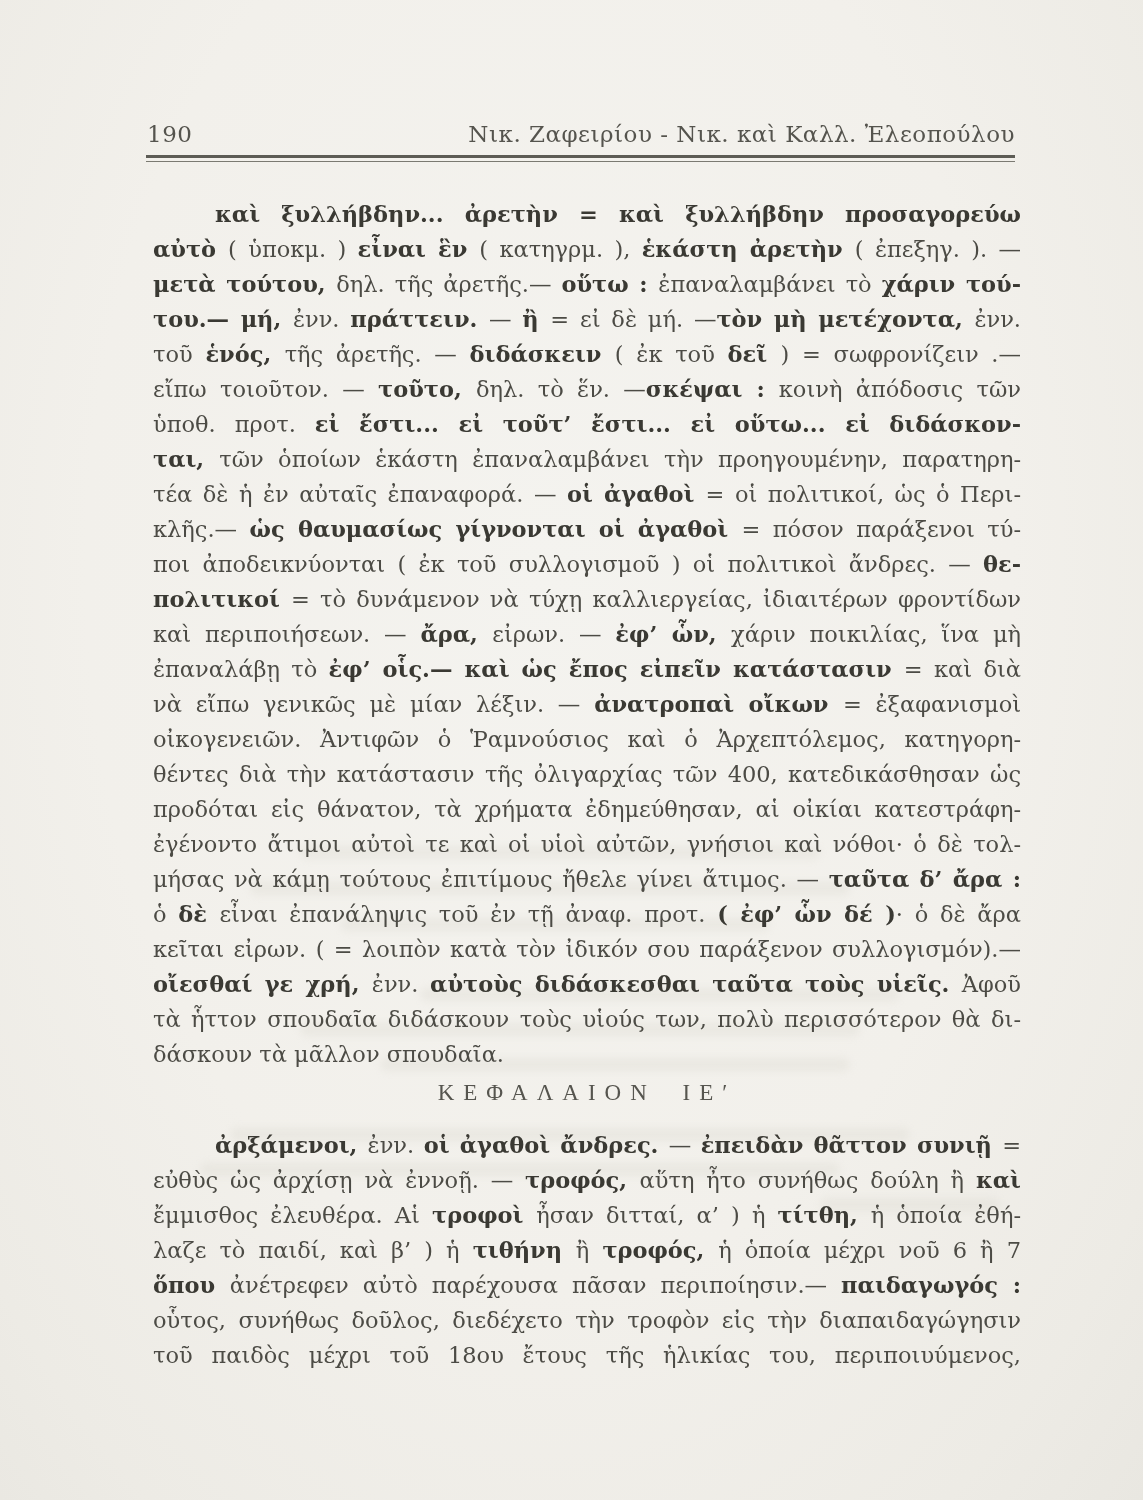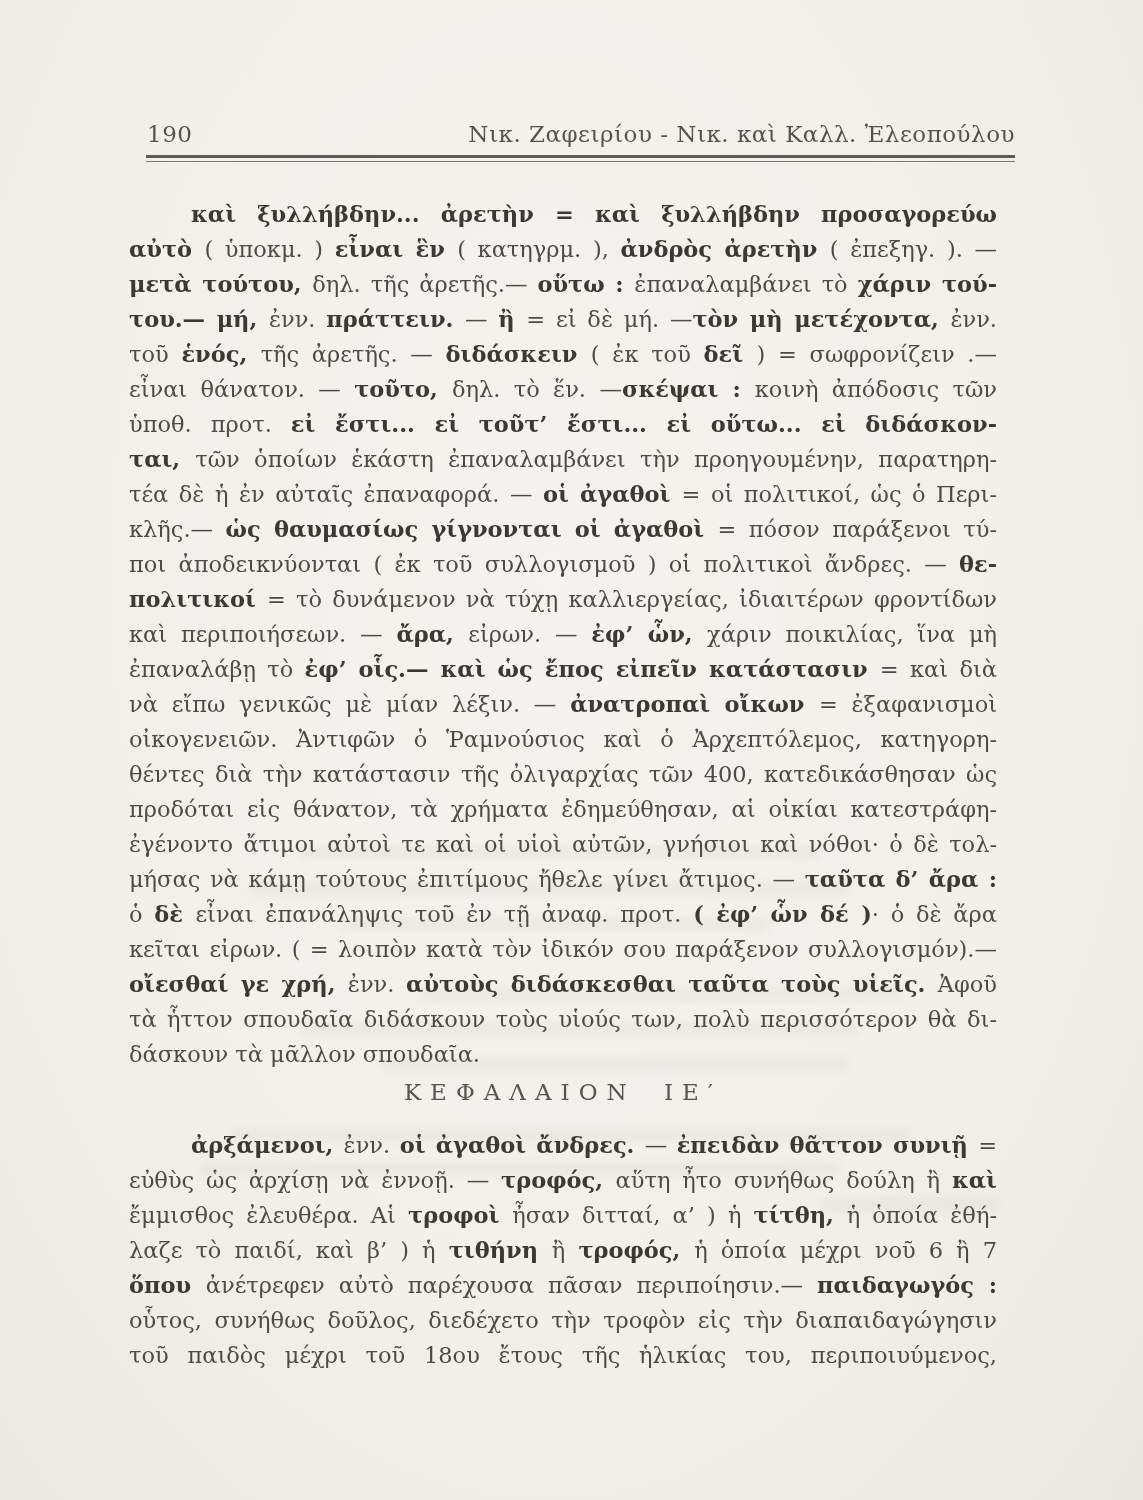--- a/index.html
+++ b/index.html
@@ -33,21 +33,21 @@
     width: 869px;
     top: 155px;
     height: 3px;
     border-top: 3px solid #5d5c55;
     border-bottom: 1px solid #7b7a72;
   }
 
   
   .text-block {
     position: absolute;
-    left: 129px;
+    left: 153px;
     top: 197px;
     width: 868px;
     font-size: 22.5px;
     color: #4c4b45;
   }
   .line {
     height: 35px;
     line-height: 35px;
     text-align: justify;
     text-align-last: justify;
@@ -60,20 +60,21 @@
 
   .chapter-heading {
     height: 35px;
     line-height: 35px;
     margin-top: 3px;
     text-align: center;
     letter-spacing: 9px;
     word-spacing: 12px;
     font-size: 23px;
     color: #56554f;
+    font-family: Liberation Serif, serif;
   }
   .chapter-heading + .paragraph { margin-top: 18px; }
 
   
   .smudge {
     position: absolute;
     background: #dcdad1;
     border-radius: 8px;
     filter: blur(4px);
     opacity: 0.38;
@@ -97,25 +98,25 @@
 
   <div class="running-head">
     <span>190</span>
     <span>Νικ. Ζαφειρίου - Νικ. καὶ Καλλ. Ἐλεοπούλου</span>
   </div>
   <div class="head-rule"></div>
 
   <div class="text-block">
       <div class="paragraph">
         <div class="line indent"><span class="run b">καὶ ξυλλήβδην... ἀρετὴν = καὶ ξυλλήβδην προσαγορεύω</span></div>
-        <div class="line"><span class="run b">αὐτὸ </span><span class="run">( ὑποκμ. ) </span><span class="run b">εἶναι ἓν </span><span class="run">( κατηγρμ. ), </span><span class="run b">ἀνδρὸς ἀρετὴν </span><span class="run">( ἐπεξηγ. ). —</span></div>
+        <div class="line"><span class="run b">αὐτὸ </span><span class="run">( ὑποκμ. ) </span><span class="run b">εἶναι ἓν </span><span class="run">( κατηγρμ. ), </span><span class="run b">ἑκάστη ἀρετὴν </span><span class="run">( ἐπεξηγ. ). —</span></div>
         <div class="line"><span class="run b">μετὰ τούτου, </span><span class="run">δηλ. τῆς ἀρετῆς.— </span><span class="run b">οὕτω : </span><span class="run">ἐπαναλαμβάνει τὸ </span><span class="run b">χάριν τού-</span></div>
         <div class="line"><span class="run b">του.— μή, </span><span class="run">ἐνν. </span><span class="run b">πράττειν. </span><span class="run">— </span><span class="run b">ἢ </span><span class="run">= εἰ δὲ μή. —</span><span class="run b">τὸν μὴ μετέχοντα, </span><span class="run">ἐνν.</span></div>
         <div class="line"><span class="run">τοῦ </span><span class="run b">ἑνός, </span><span class="run">τῆς ἀρετῆς. — </span><span class="run b">διδάσκειν </span><span class="run">( ἐκ τοῦ </span><span class="run b">δεῖ </span><span class="run">) = σωφρονίζειν .—</span></div>
-        <div class="line"><span class="run">εἶναι θάνατον. — </span><span class="run b">τοῦτο, </span><span class="run">δηλ. τὸ ἕν. —</span><span class="run b">σκέψαι : </span><span class="run">κοινὴ ἀπόδοσις τῶν</span></div>
+        <div class="line"><span class="run">εἴπω τοιοῦτον. — </span><span class="run b">τοῦτο, </span><span class="run">δηλ. τὸ ἕν. —</span><span class="run b">σκέψαι : </span><span class="run">κοινὴ ἀπόδοσις τῶν</span></div>
         <div class="line"><span class="run">ὑποθ. προτ. </span><span class="run b">εἰ ἔστι... εἰ τοῦτ’ ἔστι... εἰ οὕτω... εἰ διδάσκον-</span></div>
         <div class="line"><span class="run b">ται, </span><span class="run">τῶν ὁποίων ἑκάστη ἐπαναλαμβάνει τὴν προηγουμένην, παρατηρη-</span></div>
         <div class="line"><span class="run">τέα δὲ ἡ ἐν αὐταῖς ἐπαναφορά. — </span><span class="run b">οἱ ἀγαθοὶ </span><span class="run">= οἱ πολιτικοί, ὡς ὁ Περι-</span></div>
         <div class="line"><span class="run">κλῆς.— </span><span class="run b">ὡς θαυμασίως γίγνονται οἱ ἀγαθοὶ </span><span class="run">= πόσον παράξενοι τύ-</span></div>
         <div class="line"><span class="run">ποι ἀποδεικνύονται ( ἐκ τοῦ συλλογισμοῦ ) οἱ πολιτικοὶ ἄνδρες. — </span><span class="run b">θε-</span></div>
         <div class="line"><span class="run b">πολιτικοί </span><span class="run">= τὸ δυνάμενον νὰ τύχῃ καλλιεργείας, ἰδιαιτέρων φροντίδων</span></div>
         <div class="line"><span class="run">καὶ περιποιήσεων. — </span><span class="run b">ἄρα, </span><span class="run">εἰρων. — </span><span class="run b">ἐφ’ ὧν, </span><span class="run">χάριν ποικιλίας, ἵνα μὴ</span></div>
         <div class="line"><span class="run">ἐπαναλάβῃ τὸ </span><span class="run b">ἐφ’ οἷς.— καὶ ὡς ἔπος εἰπεῖν κατάστασιν </span><span class="run">= καὶ διὰ</span></div>
         <div class="line"><span class="run">νὰ εἴπω γενικῶς μὲ μίαν λέξιν. — </span><span class="run b">ἀνατροπαὶ οἴκων </span><span class="run">= ἐξαφανισμοὶ</span></div>
         <div class="line"><span class="run">οἰκογενειῶν. Ἀντιφῶν ὁ Ῥαμνούσιος καὶ ὁ Ἀρχεπτόλεμος, κατηγορη-</span></div>

